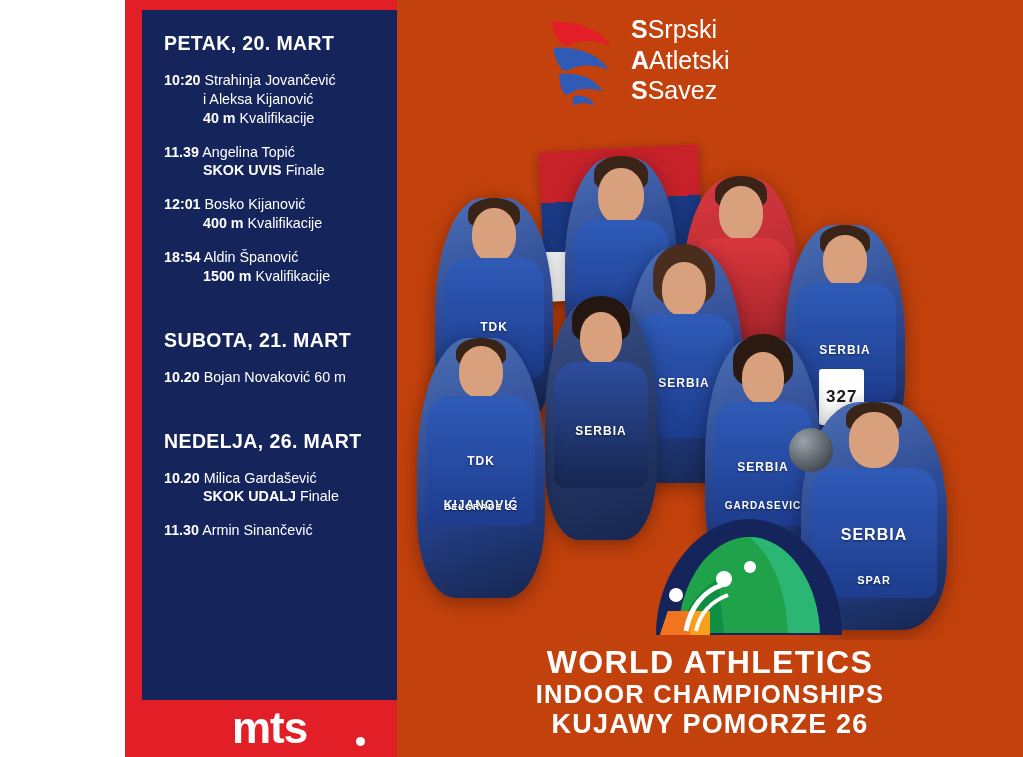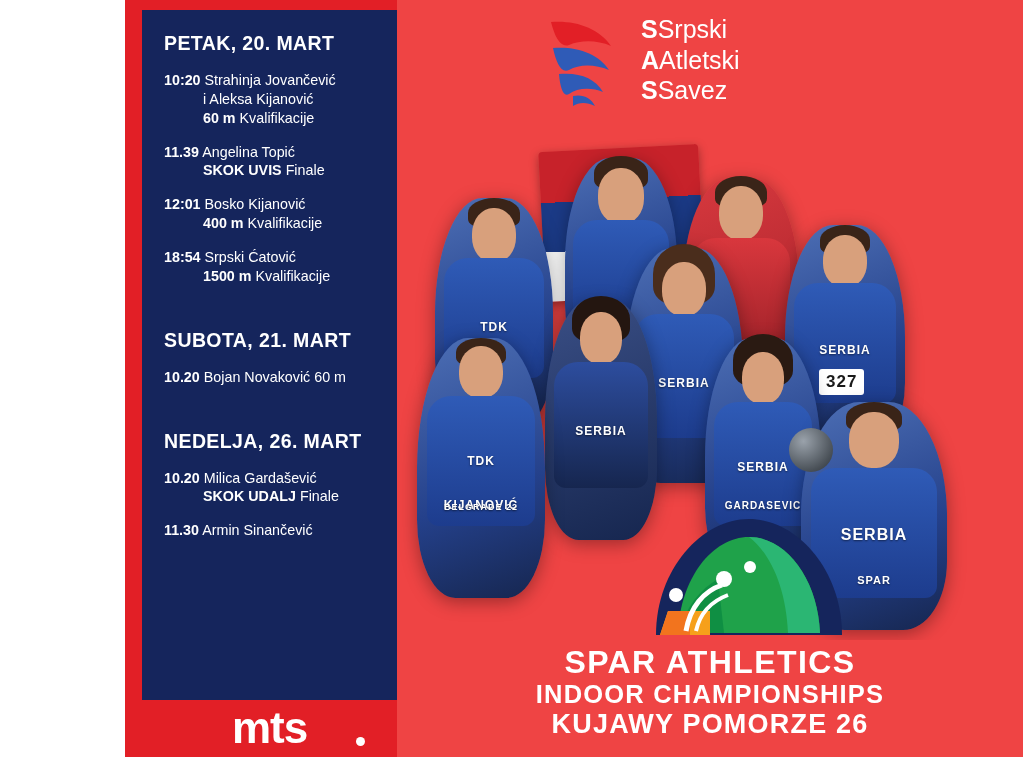--- a/index.html
+++ b/index.html
@@ -12,21 +12,21 @@
     height: 757px;
     font-family: "Liberation Sans", sans-serif;
     overflow: hidden;
   }
   .poster {
     position: absolute;
     left: 125px;
     top: 0;
     width: 898px;
     height: 757px;
-    background: #ef4444;
+    background: #c2410c;
     overflow: hidden;
   }
   
   .red-band {
     position: absolute;
     left: 0;
     top: 0;
     width: 272px;
     height: 757px;
     background: #e21f26;
@@ -97,21 +97,21 @@
     background: #ffffff;
     border-radius: 50%;
   }
   
   .fed-logo {
     position: absolute;
     left: 418px;
     top: 12px;
     display: flex;
     align-items: center;
-    gap: 24px;
+    gap: 14px;
   }
   .fed-mark { width: 74px; height: 96px; }
   .fed-text {
     color: #ffffff;
     font-size: 25px;
     line-height: 1.22;
     font-weight: 500;
   }
   .fed-text .cap { font-weight: bold; }
   
@@ -167,21 +167,21 @@
     border-radius: 4px;
     box-shadow: 0 3px 10px rgba(0,0,0,.35);
     transform: rotate(-3deg);
   }
   .bib {
     position: absolute;
     background: #ffffff;
     color: #1a1a1a;
     font-size: 17px;
     font-weight: bold;
-    padding: 3px 7px;
+    padding: 18px 7px;
     border-radius: 3px;
     letter-spacing: 1px;
   }
   .shotput {
     position: absolute;
     width: 44px;
     height: 44px;
     border-radius: 50%;
     background: radial-gradient(circle at 33% 30%, #9aa2ab, #4a5158 70%, #2c3136);
   }
@@ -230,21 +230,21 @@
   <div class="schedule-panel">
 
     <div class="day-title">PETAK, 20. MART</div>
 
     <div class="event">
       <div class="line1">
         <span class="time">10:20</span>
         <span>Strahinja Jovančević</span>
       </div>
       <span class="line2">i Aleksa Kijanović</span>
-      <span class="line3"><span class="bold-part">60 m</span> <span>Kvalifikacije</span></span>
+      <span class="line3"><span class="bold-part">40 m</span> <span>Kvalifikacije</span></span>
     </div>
 
     <div class="event">
       <div class="line1">
         <span class="time">11.39</span>
         <span>Angelina Topić</span>
       </div>
       <span class="line3"><span class="bold-part">SKOK UVIS</span> <span>Finale</span></span>
     </div>
 
@@ -252,21 +252,21 @@
       <div class="line1">
         <span class="time">12:01</span>
         <span>Bosko Kijanović</span>
       </div>
       <span class="line3"><span class="bold-part">400 m</span> <span>Kvalifikacije</span></span>
     </div>
 
     <div class="event">
       <div class="line1">
         <span class="time">18:54</span>
-        <span> Srpski Ćatović</span>
+        <span> Aldin Španović</span>
       </div>
       <span class="line3"><span class="bold-part">1500 m</span> <span>Kvalifikacije</span></span>
     </div>
 
     <div class="day-title spaced">SUBOTA, 21. MART</div>
 
     <div class="event">
       <div class="line1">
         <span class="time">10.20</span>
         <span>Bojan Novaković 60 m</span>
@@ -394,18 +394,18 @@
     <path d="M30 108 L72 108 L72 132 L22 132 Z" fill="#f6a01b"></path>
     <path d="M30 108 L52 108 L52 132 L22 132 Z" fill="#f2741e"></path>
     <path d="M48 128 C52 104 66 88 84 82" stroke="#ffffff" stroke-width="5" fill="none"></path>
     <path d="M58 128 C62 110 74 98 90 92" stroke="#ffffff" stroke-width="4" fill="none"></path>
     <circle cx="38" cy="92" r="7" fill="#ffffff"></circle>
     <circle cx="86" cy="76" r="8" fill="#ffffff"></circle>
     <circle cx="112" cy="64" r="6" fill="#ffffff"></circle>
   </svg>
 
   <div class="wa-title">
-    <div class="l1">SPAR ATHLETICS</div>
+    <div class="l1">WORLD ATHLETICS</div>
     <div class="l2">INDOOR CHAMPIONSHIPS</div>
     <div class="l3">KUJAWY POMORZE 26</div>
   </div>
 
 </div>
 
 </body></html>

